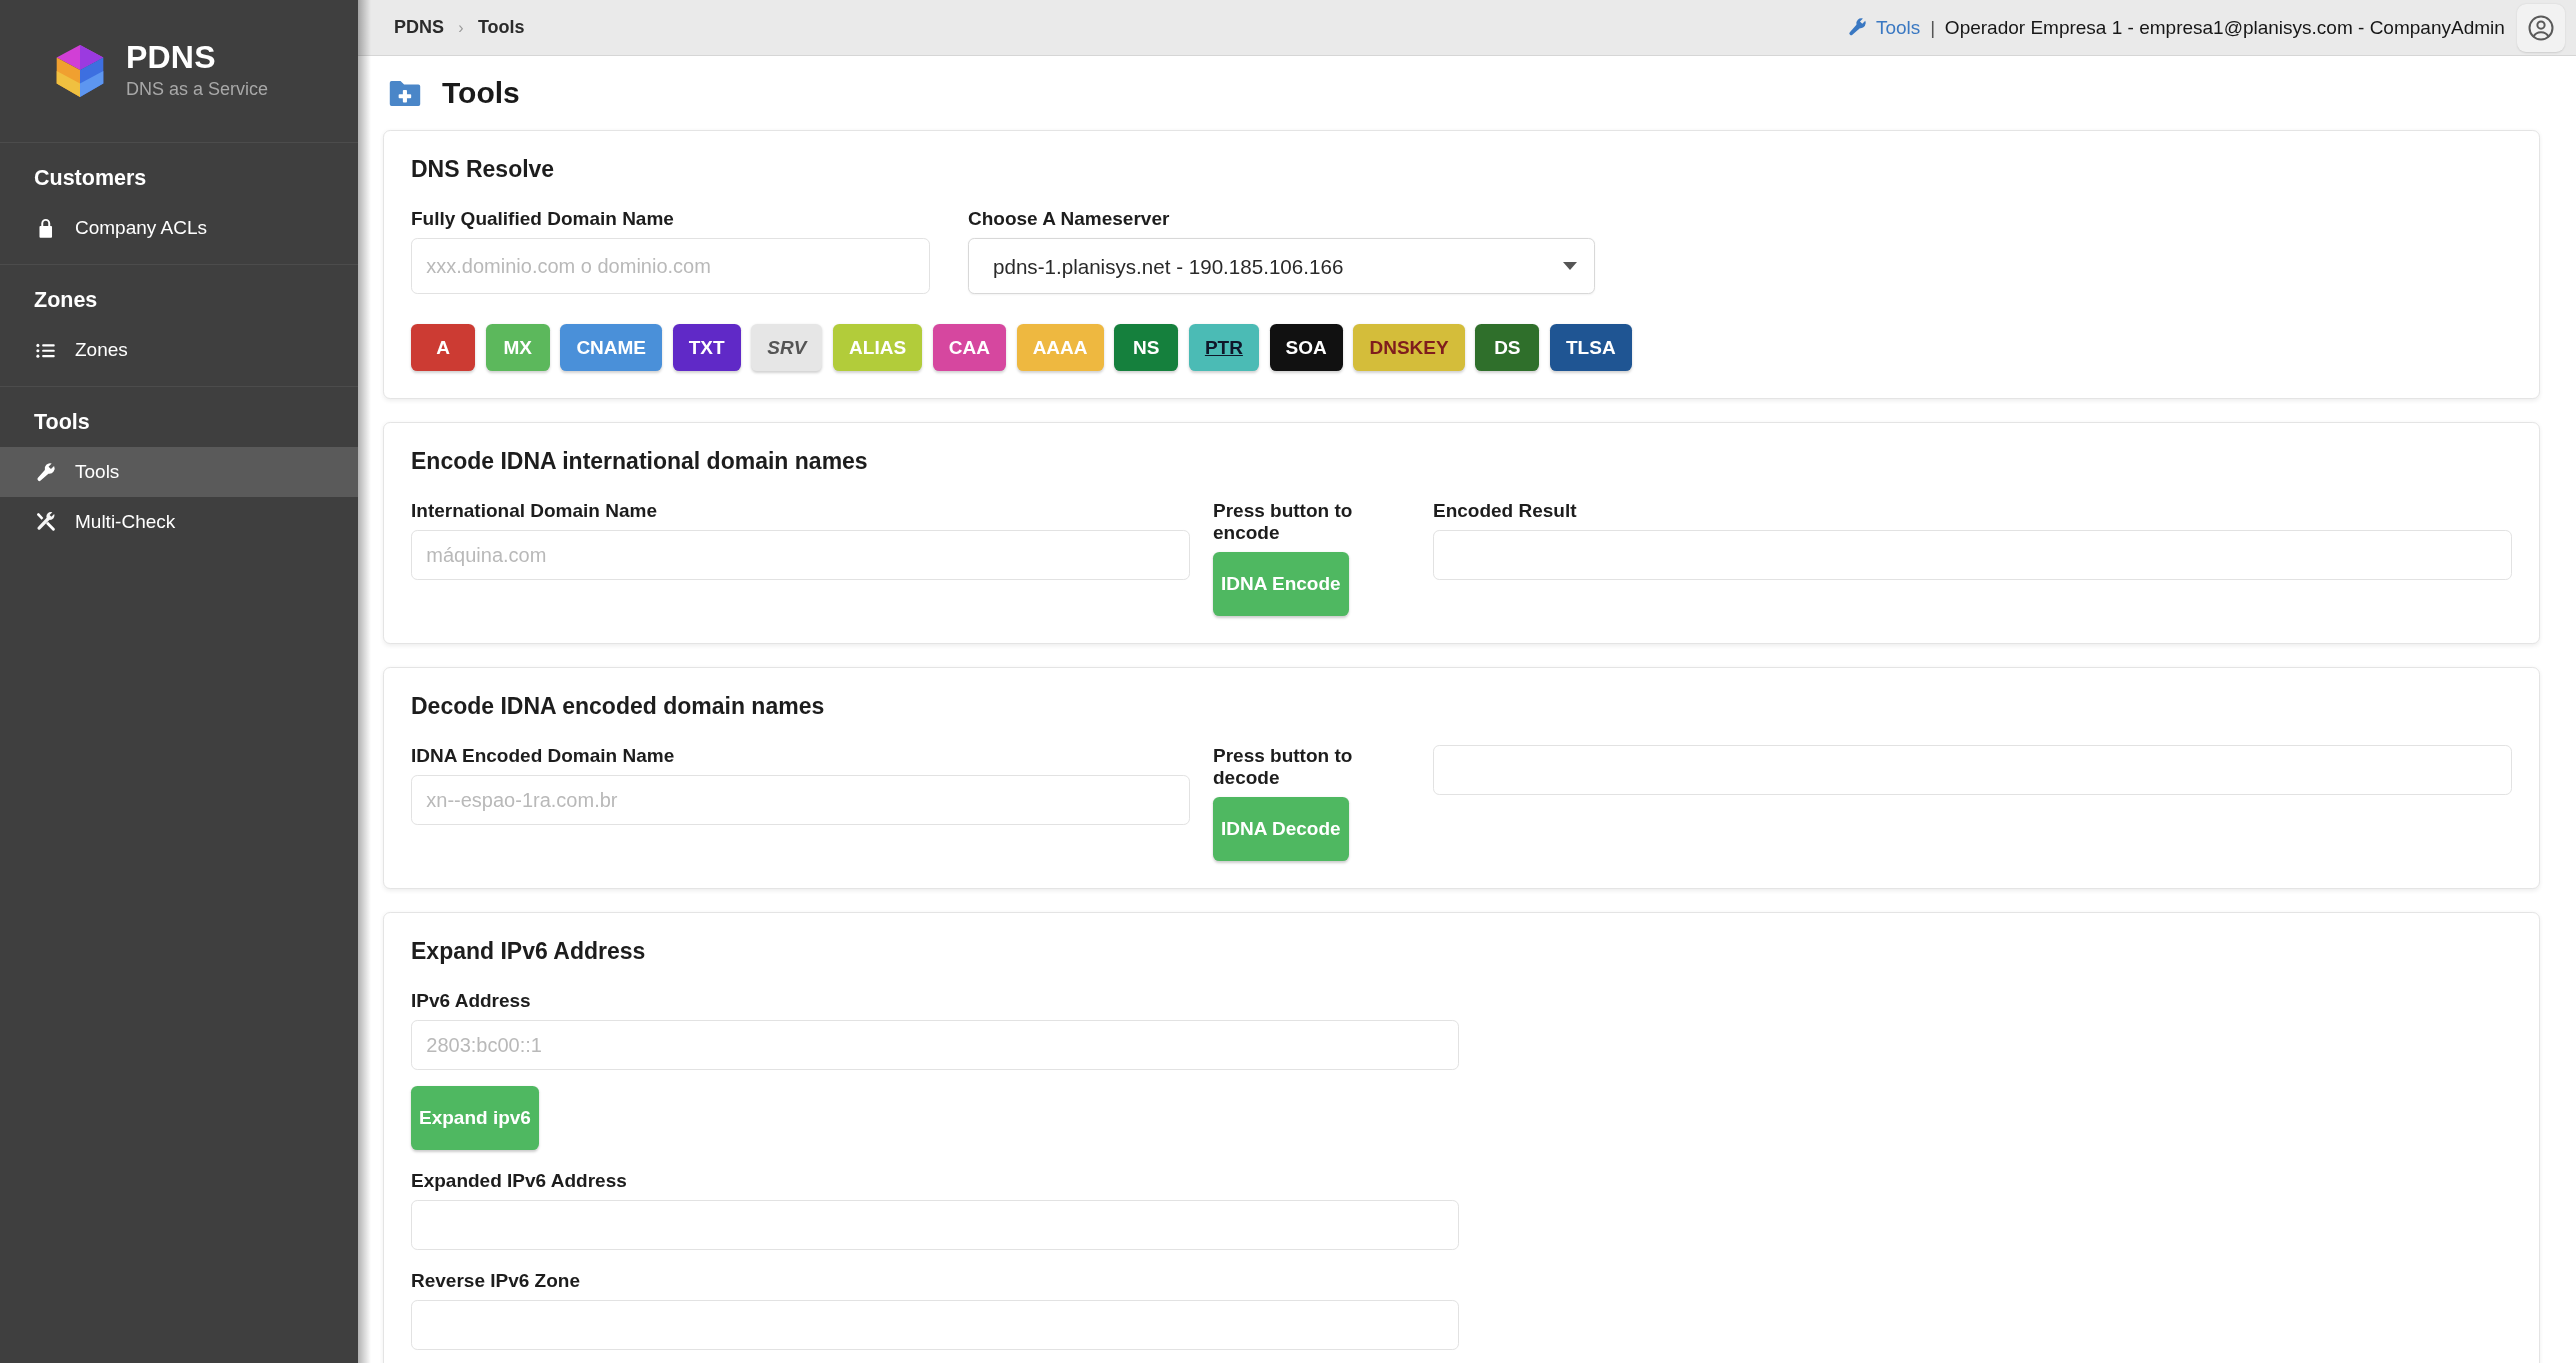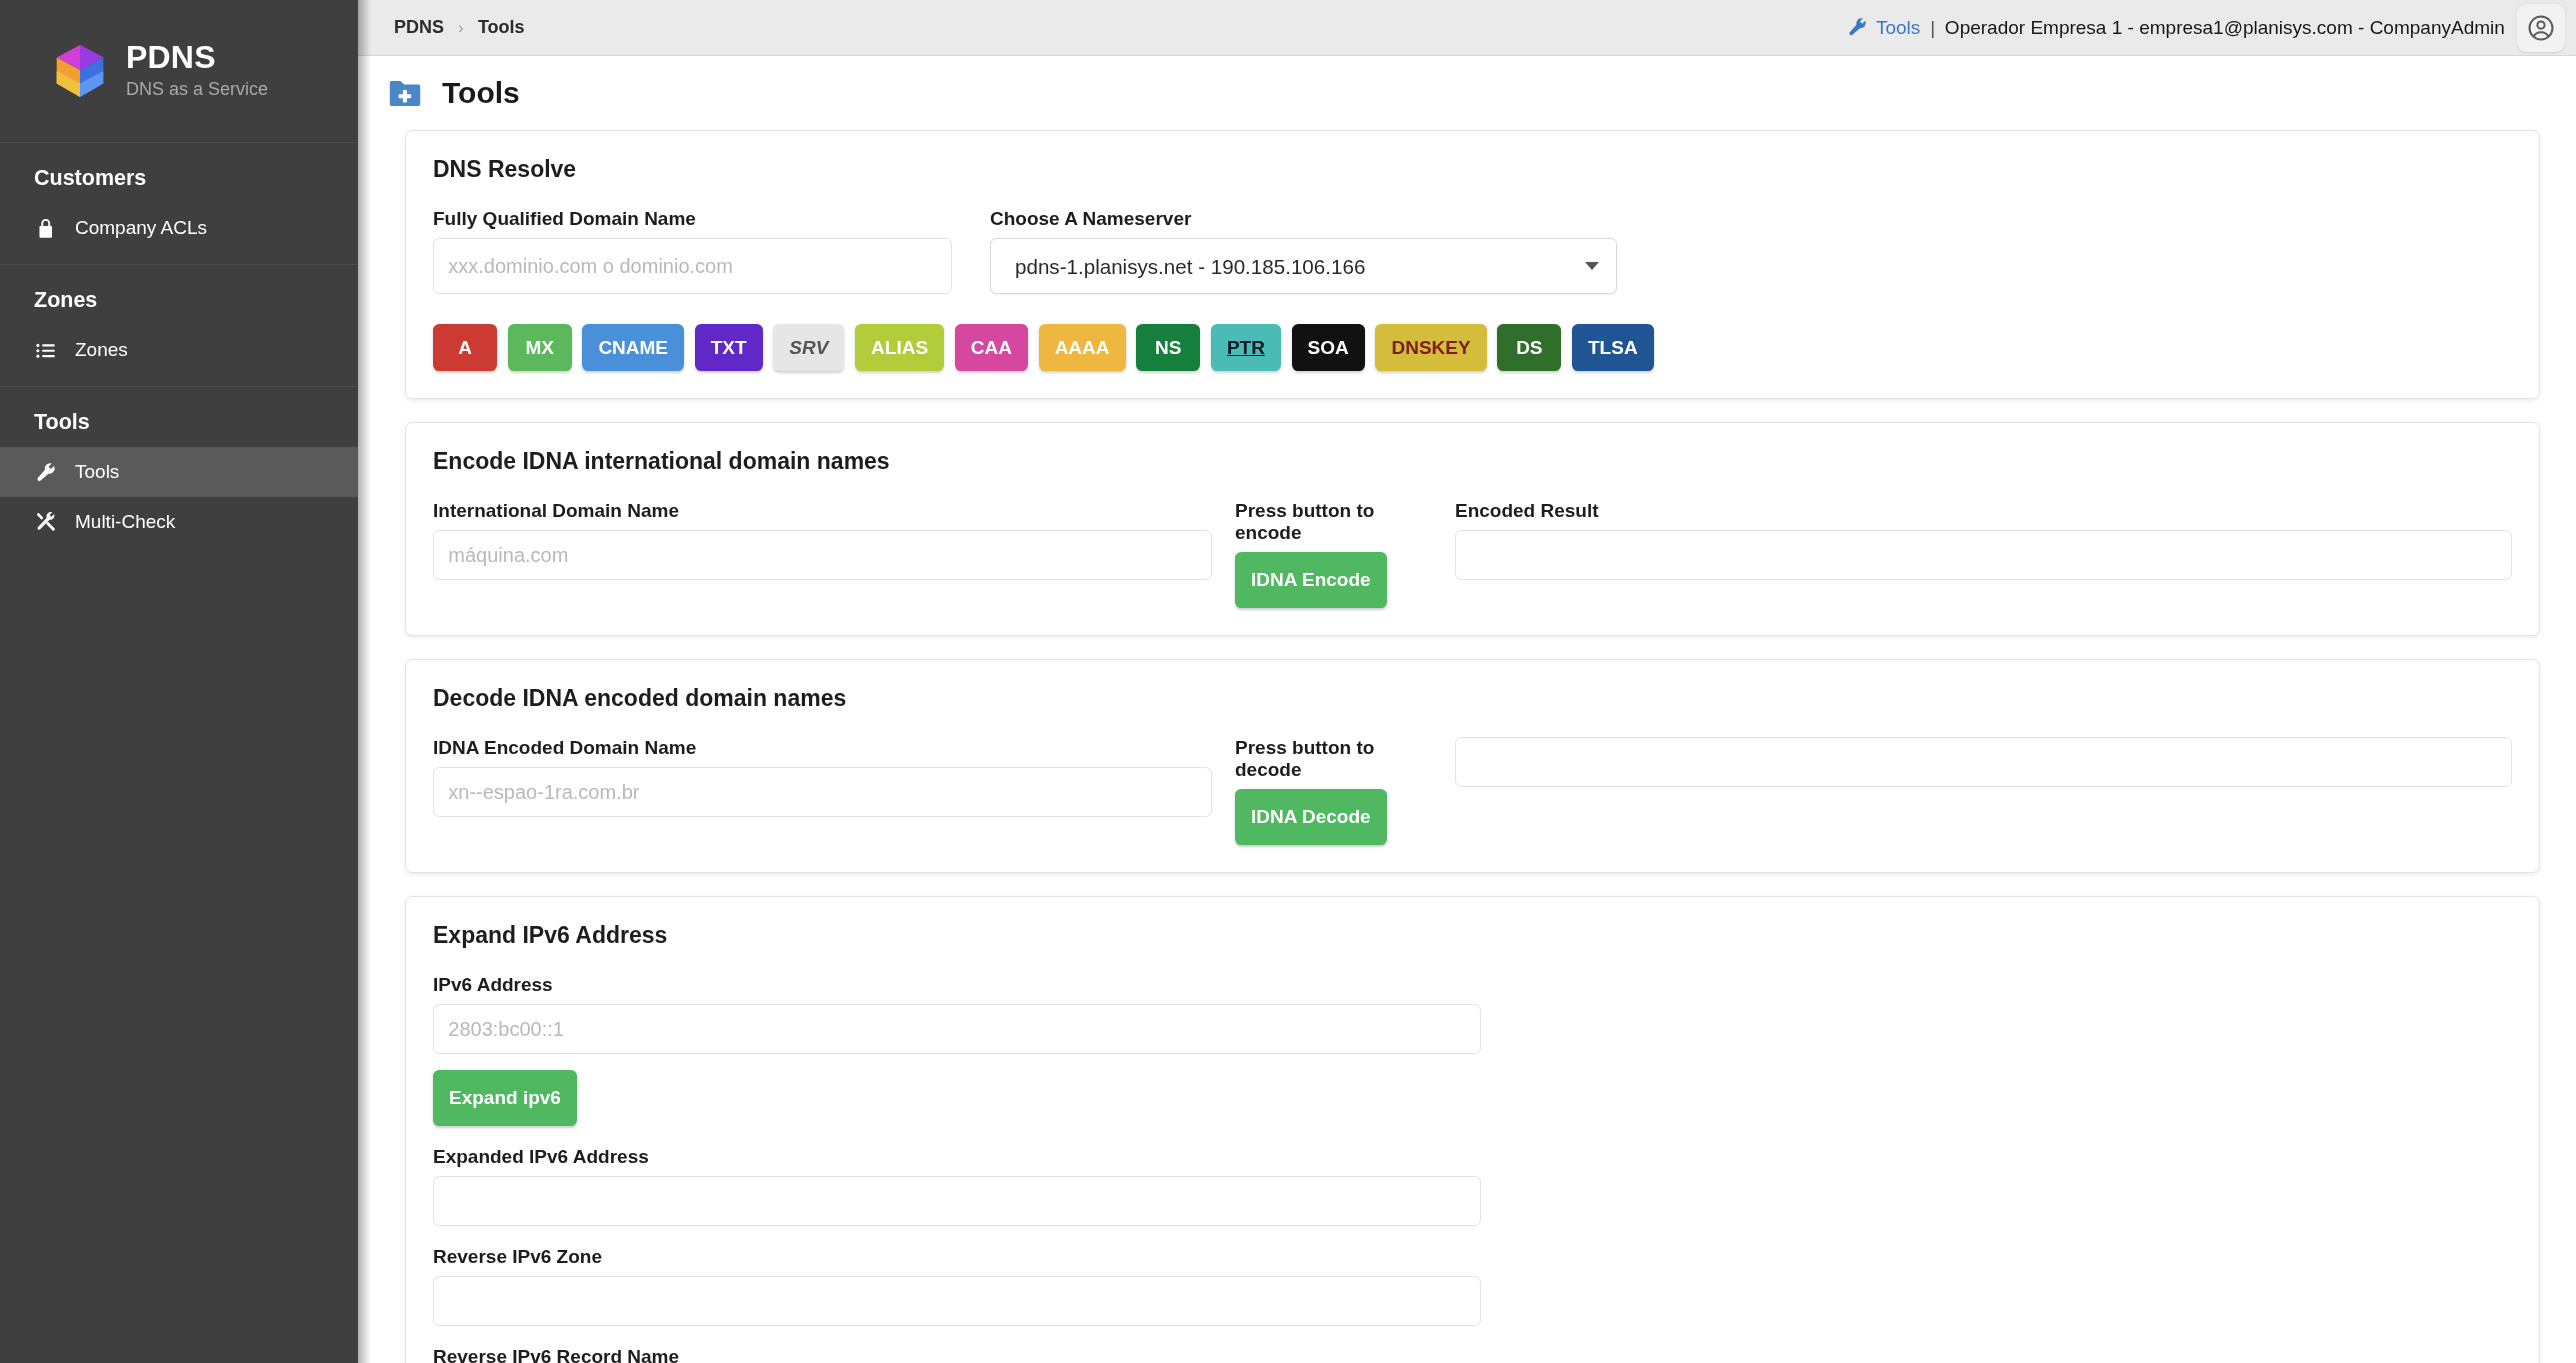--- a/index.html
+++ b/index.html
@@ -91,21 +91,21 @@
     padding: 20px 0 20px 30px;
   }
   .folder-ico { width: 34px; height: 29px; flex: 0 0 34px; position: relative; }
   .page-title { font-size: 30px; font-weight: bold; color: #1a1a1a; }
 
   .card {
     background: #fff;
     border: 0.9px solid #e4e4e4;
     border-radius: 7.2px;
     box-shadow: 0 1.8px 4.5px rgba(0,0,0,.07);
-    margin: 0 36px 23px 47px;
+    margin: 0 36px 23px 25px;
     padding: 25px 27px 27px 27px;
   }
   .card-title { font-size: 23px; font-weight: bold; color: #1d1d1d; margin-bottom: 25px; }
   .field-label { font-size: 19px; font-weight: bold; color: #1d1d1d; margin-bottom: 8px; }
   .inp {
     width: 100%; height: 50px;
     border: 0.9px solid #e2e2e2; border-radius: 6.3px;
     background: #fff;
     font-size: 20px; color: #333;
     padding: 0 14.3px;
@@ -140,21 +140,21 @@
     color: #fff; font-size: 19px; font-weight: bold;
     padding: 0 16px; cursor: pointer;
     box-shadow: 0 1.8px 2.7px rgba(0,0,0,.18);
     font-family: "Liberation Sans", sans-serif;
     display: inline-flex; align-items: center; justify-content: center;
   }
 
   .btn-green {
     background: #4fb861; border: none; border-radius: 6.3px;
     color: #fff; font-size: 19px; font-weight: bold;
-    height: 56px; padding: 0 16px; cursor: pointer;
+    height: 64px; padding: 0 8px; cursor: pointer;
     box-shadow: 0 1.8px 2.7px rgba(0,0,0,.2);
     font-family: "Liberation Sans", sans-serif;
     display: inline-flex; align-items: center; justify-content: center;
   }
 
   .idna-grid { display: flex; gap: 23px; align-items: flex-start; }
   .col-a { flex: 0 0 779px; }
   .col-b { flex: 0 0 197px; }
   .col-c { flex: 1 1 auto; }
 

